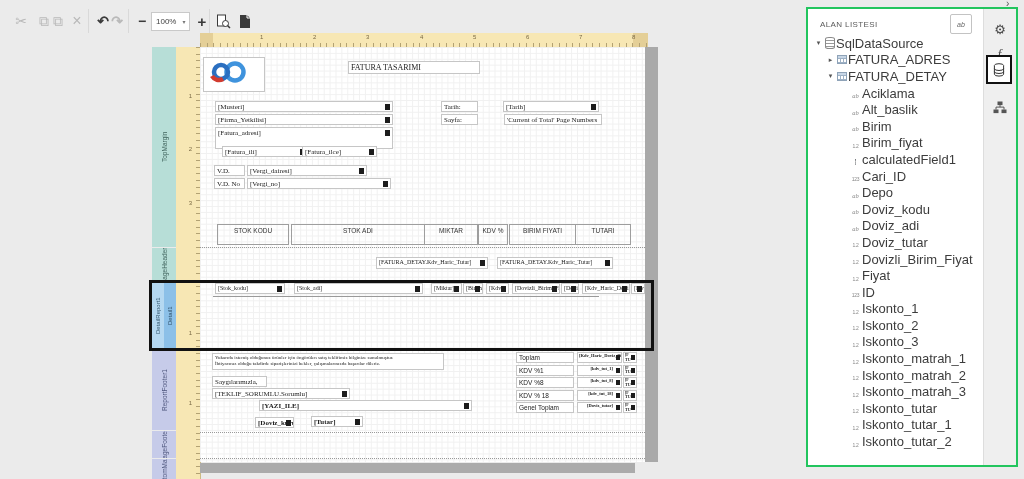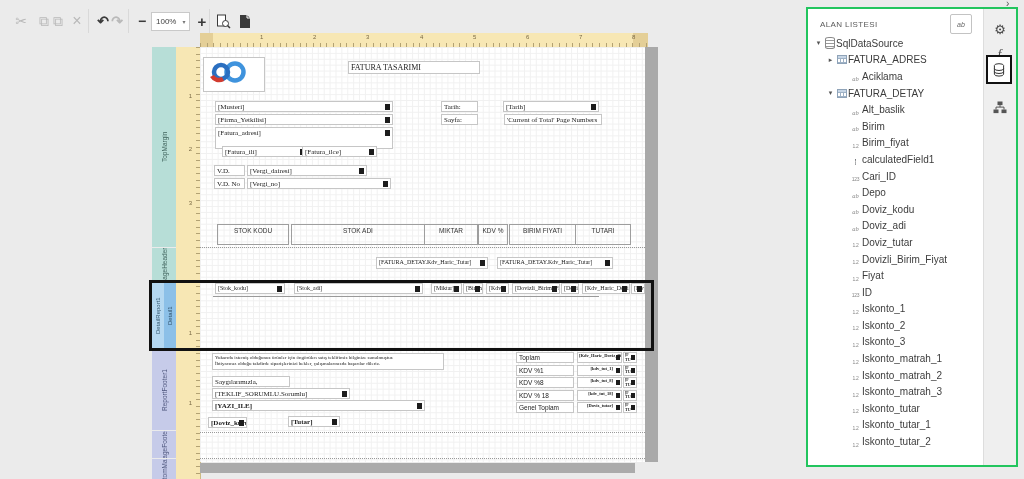--- a/index.html
+++ b/index.html
@@ -30,21 +30,21 @@
 
   .page{position:absolute;left:200px;top:47px;width:445px;height:415px;background-color:#fff;
         background-image:linear-gradient(#f1f1f1 1px,transparent 1px),linear-gradient(90deg,#f1f1f1 1px,transparent 1px);
         background-size:5.9px 5.9px;}
   .pshadow{position:absolute;left:645px;top:47px;width:13px;height:415px;background:#a9a9a9;}
   .dotline{position:absolute;left:200px;width:445px;height:0;border-top:1px dotted #9a9a9a;}
   .grayline{position:absolute;height:1px;background:#9a9a9a;}
 
   .fld{position:absolute;border:1px solid #c6c6c6;background:#fff;font-family:"Liberation Serif",serif;font-size:7px;color:#222;padding:1px 2px;overflow:hidden;white-space:nowrap;box-sizing:border-box;cursor:pointer;}
   .fld.sm{font-size:6px;}
-  .fld.b{font-weight:bold;}
+  .fld.b{font-weight:bold;margin-left:47px;}
   .bic{position:absolute;right:2px;top:2px;width:5px;height:6px;background:#1c1c1c;}
   .th{position:absolute;border:1px solid #9e9e9e;font-family:"Liberation Sans",sans-serif;font-size:6.5px;color:#333;text-align:center;padding-top:2px;height:17px;box-sizing:content-box;overflow:hidden;cursor:pointer;}
   .selrect{position:absolute;border:3px solid #111;pointer-events:none;}
 
   .note{position:absolute;border:1px solid #c6c6c6;background:#fff;font-family:"Liberation Serif",serif;font-size:5px;line-height:5.5px;color:#222;padding:1px 2px;overflow:hidden;box-sizing:border-box;}
 
   .totals{position:absolute;left:516px;top:352px;}
   .trowt{display:flex;margin-bottom:1.5px;}
   .tlab{width:58px;height:11px;border:1px solid #c6c6c6;background:#fff;font-size:6.5px;color:#222;padding:1px 2px;box-sizing:border-box;overflow:hidden;cursor:pointer;}
   .tval{position:relative;width:45px;height:11px;margin-left:3px;border:1px solid #c6c6c6;background:#fff;font-family:"Liberation Serif",serif;font-weight:bold;font-size:4.5px;line-height:5px;color:#222;text-align:right;padding:0 8px 0 1px;box-sizing:border-box;overflow:hidden;cursor:pointer;}
@@ -57,21 +57,21 @@
   .panel{position:absolute;left:806px;top:7px;width:212px;height:460px;border:2px solid #22c55e;background:#fff;box-sizing:border-box;}
   .ptitle{position:absolute;left:12px;top:11px;font-size:8px;letter-spacing:.4px;color:#5a5a5a;}
   .pbtn{position:absolute;left:142px;top:5px;width:20px;height:18px;border:1px solid #c3c3c3;border-radius:2px;background:#fff;display:flex;align-items:center;justify-content:center;font-style:italic;font-size:7px;color:#666;cursor:pointer;}
   .strip{position:absolute;right:0;top:0;width:32px;height:100%;background:#efefef;border-left:1px solid #ddd;}
   .sicon{position:absolute;left:0;width:32px;height:24px;display:flex;align-items:center;justify-content:center;color:#4a4a4a;font-size:13px;cursor:pointer;}
   .selicon{position:absolute;left:2px;top:46px;width:26px;height:29px;background:#fff;border:2px solid #111;box-sizing:border-box;display:flex;align-items:center;justify-content:center;cursor:pointer;}
   .tree{position:absolute;left:2px;top:26px;width:172px;}
   .trow{display:flex;align-items:center;height:16.6px;cursor:pointer;}
   .trow .arrow{width:9px;font-size:7px;color:#555;text-align:center;flex:0 0 9px;}
   .trow .ticon{flex:0 0 13px;display:flex;align-items:center;justify-content:center;}
-  .trow .tlbl{font-size:10px;color:#3c3c3c;white-space:nowrap;overflow:hidden;}
+  .trow .tlbl{font-size:13px;color:#3c3c3c;white-space:nowrap;overflow:hidden;}
   .ind0{padding-left:4px;}.ind1{padding-left:16px;}.ind2{padding-left:30px;}
   .t-ab{font-family:"Liberation Serif",serif;font-style:italic;font-size:6.5px;color:#888;}
   .t-num,.t-int{font-size:5px;color:#888;letter-spacing:-.3px;}
   .t-fx{width:8px;height:8px;background:#44484c;color:#fff;border-radius:1px;font-family:"Liberation Serif",serif;font-style:italic;font-size:6px;line-height:8px;text-align:center;}
   .shape-ds{width:8px;height:10px;border:1px solid #8a8a8a;border-radius:4px/2px;background:repeating-linear-gradient(#fff 0 2px,#9a9a9a 2px 3px);}
   .shape-tbl{width:10px;height:9px;border:1px solid #8fa3b8;box-sizing:border-box;background:linear-gradient(#c7d6e6 2.5px,transparent 2.5px),repeating-linear-gradient(90deg,transparent 0 2px,#9fb2c6 2px 3px),repeating-linear-gradient(transparent 0 2.5px,#9fb2c6 2.5px 3.5px);}
   .chev{position:absolute;left:1006px;top:-2px;font-size:10px;color:#555;cursor:pointer;}
 </style>
 </head>
 <body>
@@ -216,25 +216,25 @@
   <div class="fld sm" style="left:582px;top:283px;width:48px;height:11px"><span>[Kdv_Haric_Doviz_Tutar]</span><span class="bic"></span></div>
   <div class="fld sm" style="left:631px;top:283px;width:14px;height:11px"><span>[Doviz]</span><span class="bic"></span></div>
   <div class="grayline" style="left:213px;top:296px;width:386px"></div>
 
   <div class="selrect" style="left:149px;top:280px;width:499px;height:65px"></div>
 
   <div class="note" style="left:212px;top:353px;width:232px;height:17px">
     <div>Yukarıda istemiş olduğunuz ürünler için öngörülen satış teklifimiz bilginize sunulmuştur.</div>
     <div>İhtiyacınız olduğu takdirde siparişlerinizi bekler, çalışmalarınızda başarılar dileriz.</div>
   </div>
-  <div class="fld" style="left:212px;top:376px;width:78px;height:11px"><span>Saygılarımızla,</span></div>
+  <div class="fld" style="left:212px;top:376px;width:55px;height:11px"><span>Saygılarımızla,</span></div>
   <div class="fld" style="left:212px;top:388px;width:138px;height:11px"><span>[TEKLIF_SORUMLU.Sorumlu]</span><span class="bic"></span></div>
   <div class="fld b" style="left:212px;top:400px;width:213px;height:11px"><span>[YAZI_ILE]</span><span class="bic"></span></div>
   <div class="fld b" style="left:208px;top:417px;width:39px;height:11px"><span>[Doviz_kuru]</span><span class="bic"></span></div>
-  <div class="fld b" style="left:288px;top:416px;width:52px;height:11px"><span>[Tutar]</span><span class="bic"></span></div>
+  <div class="fld b" style="left:264px;top:416px;width:52px;height:11px"><span>[Tutar]</span><span class="bic"></span></div>
 
   <div class="totals">
 
       <div class="trowt">
         <div class="tlab"><span>Toplam</span></div>
         <div class="tval"><span>[Kdv_Haric_Doviz_Tutar]</span><span class="bic"></span></div>
         <div class="text2"><span>[F TU</span><span class="bic"></span></div>
       </div>
 
       <div class="trowt">
@@ -284,34 +284,34 @@
         </div>
 
         <div class="trow ind1">
           <span class="arrow">▸</span>
           <span class="ticon">
             <span class="shape-tbl"><span></span></span>
           </span>
           <span class="tlbl">FATURA_ADRES</span>
         </div>
 
-        <div class="trow ind2">
-          <span class="arrow"></span>
-          <span class="ticon">
-            <span><span class="t-ab">ab</span></span>
-          </span>
-          <span class="tlbl">Aciklama</span>
-        </div>
-
         <div class="trow ind1">
           <span class="arrow">▾</span>
           <span class="ticon">
             <span class="shape-tbl"><span></span></span>
           </span>
           <span class="tlbl">FATURA_DETAY</span>
+        </div>
+
+        <div class="trow ind2">
+          <span class="arrow"></span>
+          <span class="ticon">
+            <span><span class="t-ab">ab</span></span>
+          </span>
+          <span class="tlbl">Aciklama</span>
         </div>
 
         <div class="trow ind2">
           <span class="arrow"></span>
           <span class="ticon">
             <span><span class="t-ab">ab</span></span>
           </span>
           <span class="tlbl">Alt_baslik</span>
         </div>
 

